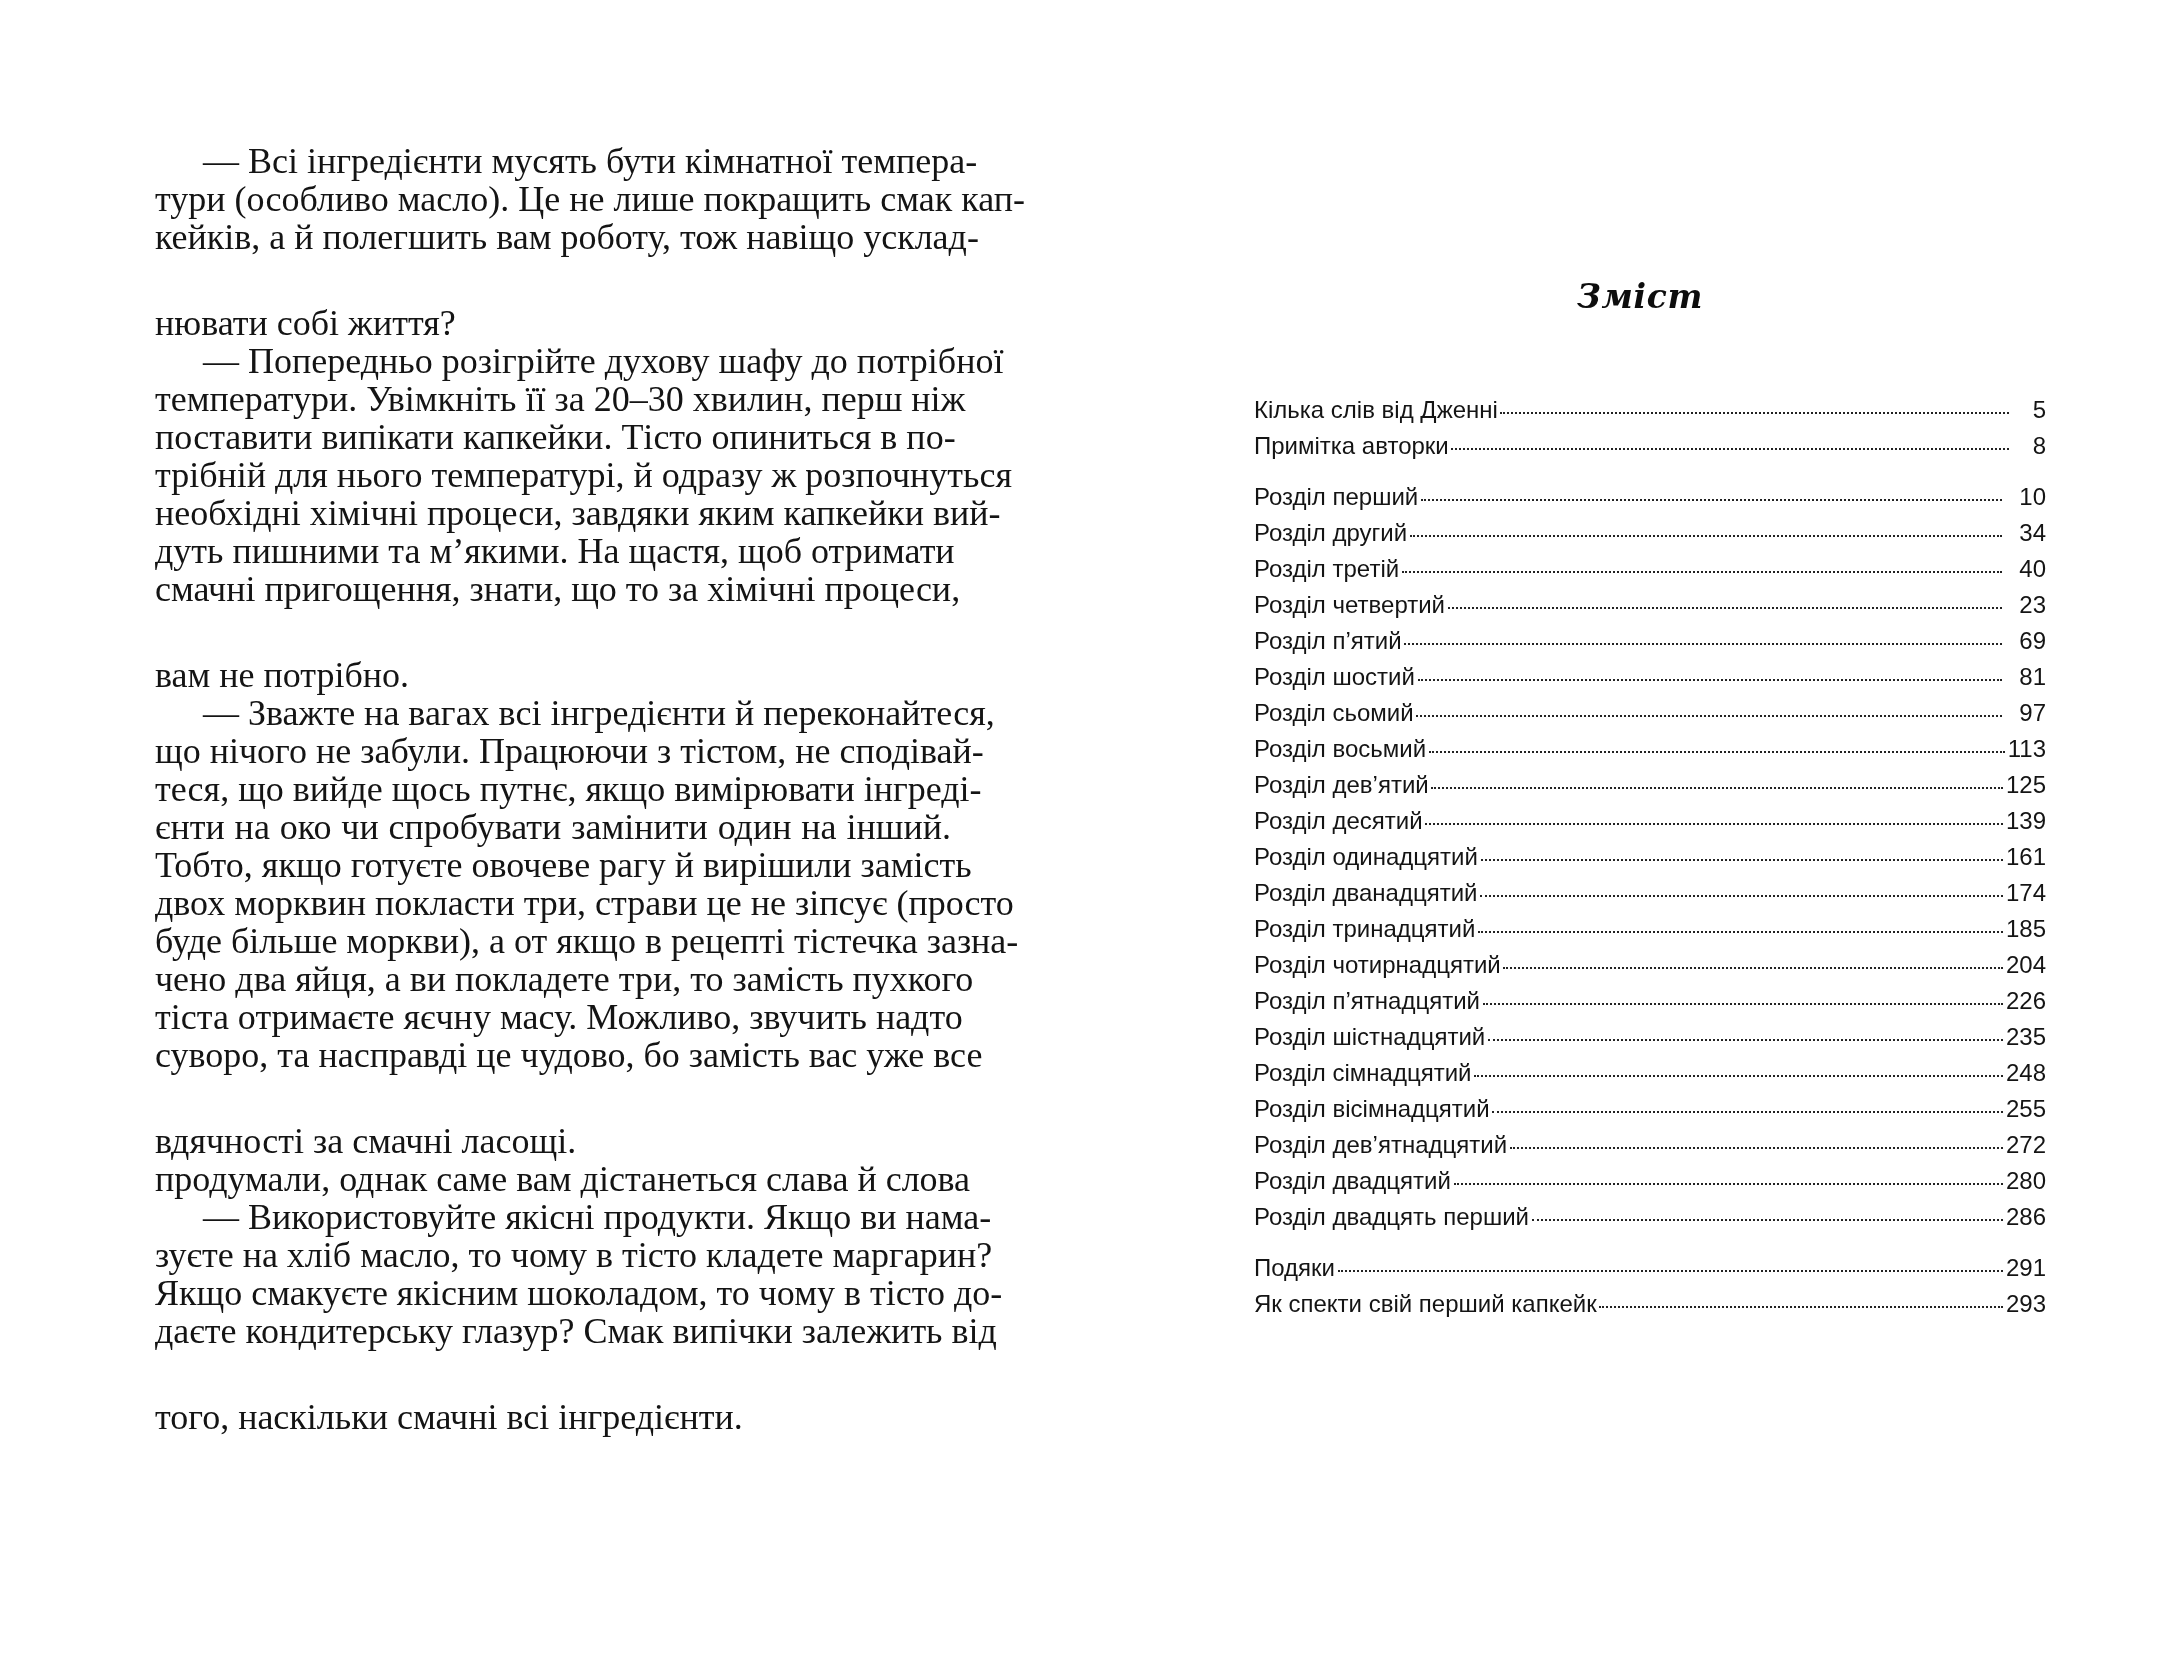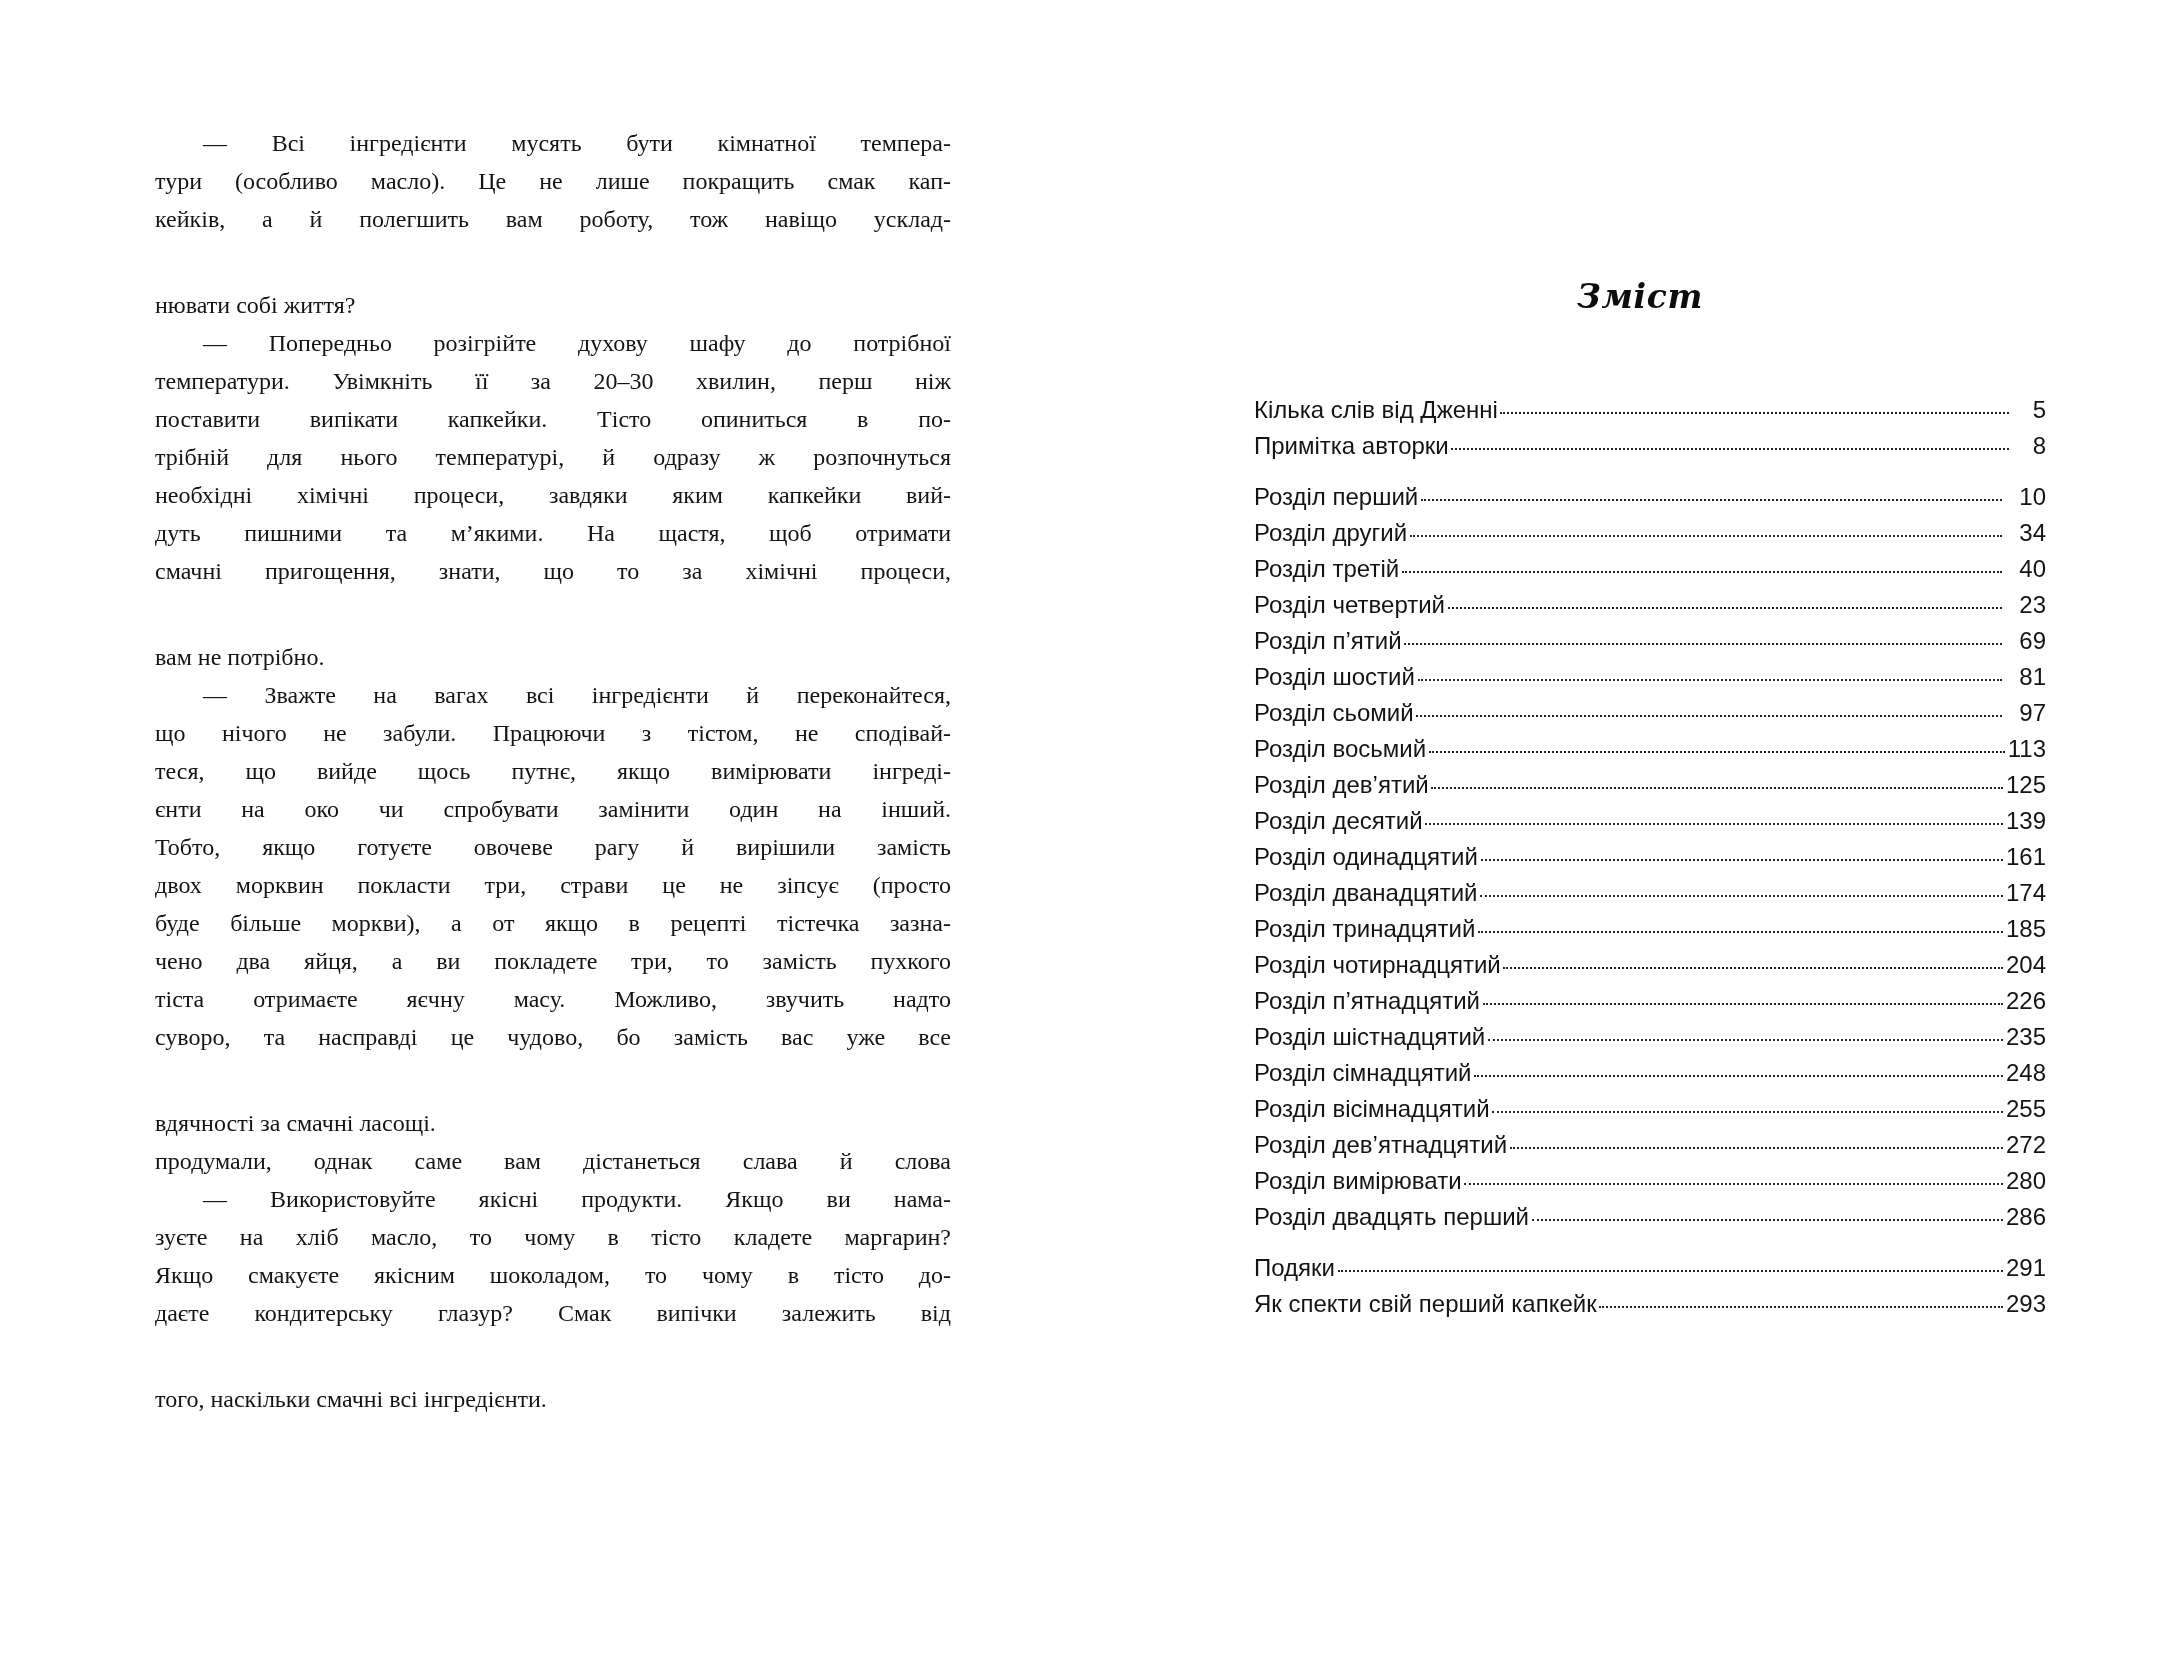--- a/index.html
+++ b/index.html
@@ -2,23 +2,23 @@
 <html style="font-size:10.6px"><head>
 <meta charset="utf-8">
 <style>
   html, body { margin: 0; padding: 0; background: #ffffff; }
   body { width: 2183px; height: 1676px; position: relative; overflow: hidden; color: #141414; }
   .page { position: absolute; top: 0; height: 1676px; }
   .page-left { left: 0; width: 1091px; }
   .page-right { left: 1091px; width: 1092px; }
 
   .body-text {
-    position: absolute; left: 155px; top: 124px; width: 796px;
+    position: absolute; left: 155px; top: 142px; width: 796px;
     font-family: "Liberation Serif", "DejaVu Serif", serif;
-    font-size: 24px; line-height: 38px; text-align: justify;
+    font-size: 36px; line-height: 38px; text-align: justify;
     hyphens: manual;
   }
   .body-text .ln { display: block; text-align: justify; text-align-last: justify; white-space: nowrap; overflow: visible; }
   .body-text .ln.last { text-align-last: left; margin-top: 48px; }
   .body-text .ln.indent { padding-left: 48px; }
 
   .toc-title {
     position: absolute; left: 163px; width: 772px; top: 277px; text-align: center;
     font-family: "DejaVu Serif", serif; font-style: italic; font-weight: bold;
     font-size: 33px; letter-spacing: 0.7px; color: #0d0d0d;
@@ -188,21 +188,21 @@
           <span class="toc-label">Розділ вісімнадцятий</span>
           <span class="toc-dots"></span>
           <span class="toc-page">255</span>
         </div>
         <div class="toc-row">
           <span class="toc-label">Розділ дев’ятнадцятий</span>
           <span class="toc-dots"></span>
           <span class="toc-page">272</span>
         </div>
         <div class="toc-row">
-          <span class="toc-label">Розділ вимірювати</span>
+          <span class="toc-label">Розділ двадцятий</span>
           <span class="toc-dots"></span>
           <span class="toc-page">280</span>
         </div>
         <div class="toc-row">
           <span class="toc-label">Розділ двадцять перший</span>
           <span class="toc-dots"></span>
           <span class="toc-page">286</span>
         </div>
       </div>
       <div class="toc-group">

